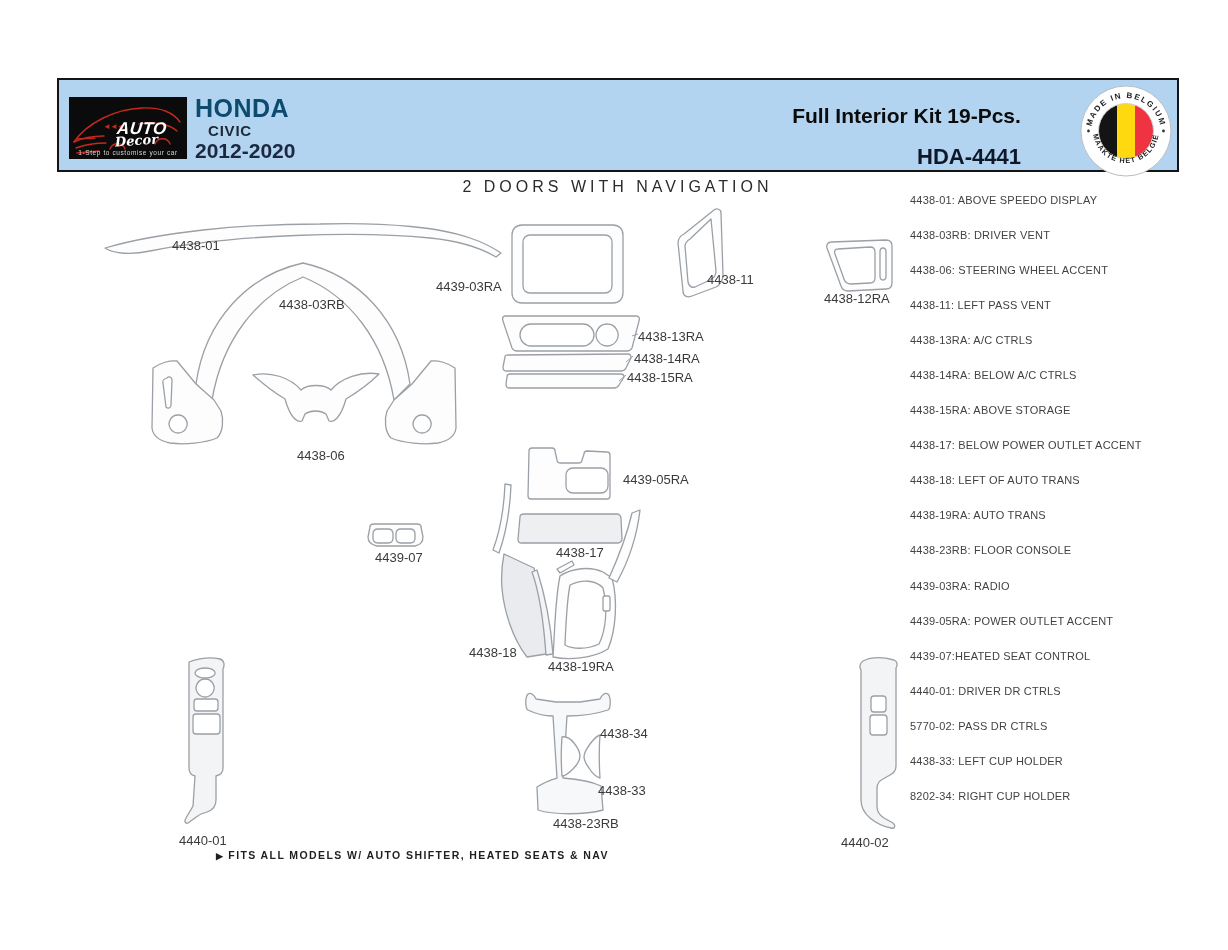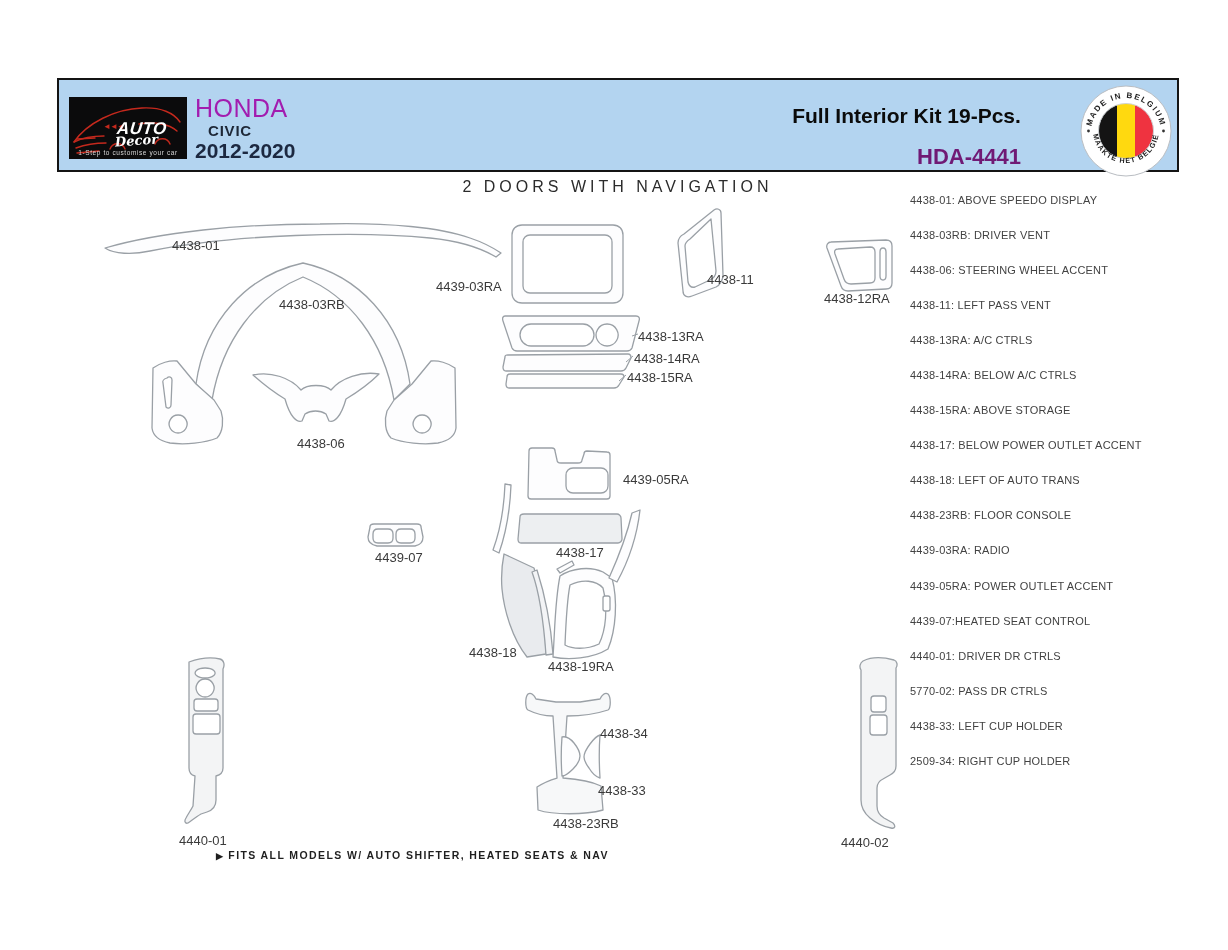--- a/index.html
+++ b/index.html
@@ -10,27 +10,27 @@
   .header{position:absolute;left:57px;top:78px;width:1122px;height:94px;box-sizing:border-box;
           background:#b3d4f0;border:2px solid #141414;}
   .logo-box{position:absolute;left:10px;top:17px;width:118px;height:62px;background:#0b0b0c;overflow:hidden;}
   .logo-auto{position:absolute;left:48px;top:22px;color:#ffffff;font-style:italic;font-weight:900;
              font-size:17px;letter-spacing:.5px;transform:skewX(-6deg);}
   .logo-script{position:absolute;left:46px;top:36px;color:#ffffff;font-family:"DejaVu Serif",serif;
                font-style:italic;font-weight:700;font-size:13px;transform:rotate(-4deg);}
   .logo-chevrons{position:absolute;left:34px;top:25px;color:#c5291d;font-size:8px;letter-spacing:-1px;}
   .logo-tagline{position:absolute;left:0;right:0;bottom:3px;text-align:center;color:#d8d8d8;
                 font-size:6.5px;letter-spacing:.6px;white-space:nowrap;}
-  .veh-make{position:absolute;left:136px;top:14px;font-size:25px;font-weight:normal;color:#a21caf;letter-spacing:.5px;}
+  .veh-make{position:absolute;left:136px;top:14px;font-size:25px;font-weight:bold;color:#0c4a6e;letter-spacing:.5px;}
   .veh-model{position:absolute;left:141px;top:42px;font-size:15px;font-weight:bold;color:#1d2736;letter-spacing:.8px;margin-left:8px;}
   .veh-years{position:absolute;left:136px;top:59px;font-size:21px;font-weight:bold;color:#1c2840;}
   .kit-title{position:absolute;left:640px;top:24px;width:415px;text-align:center;font-size:21px;
              font-weight:bold;color:#0b0b0b;white-space:nowrap;}
   .kit-code{position:absolute;left:780px;top:64px;width:260px;text-align:center;font-size:22px;
-            font-weight:bold;color:#701a75;white-space:nowrap;}
+            font-weight:bold;color:#0f172a;white-space:nowrap;}
   .badge{position:absolute;left:1021px;top:5px;width:92px;height:92px;}
 
   
   .diagram-svg{position:absolute;left:0;top:0;width:1228px;height:950px;}
   .diag-title{position:absolute;left:385px;top:178px;width:465px;text-align:center;font-size:16px;
               font-weight:normal;letter-spacing:4px;color:#2b2b2b;white-space:nowrap;}
   .part-label{position:absolute;font-size:13px;color:#3a3a3a;white-space:nowrap;}
   .footnote{position:absolute;left:216px;top:849px;font-size:10.5px;font-weight:bold;
             letter-spacing:1.4px;color:#1f1f1f;white-space:nowrap;}
   .footnote .marker{font-size:9px;margin-right:4px;}
@@ -217,21 +217,21 @@
   <div class="diag-title">2 DOORS WITH NAVIGATION</div>
 
   <span class="part-label" style="left:172px;top:238px">4438-01</span>
   <span class="part-label" style="left:279px;top:297px">4438-03RB</span>
   <span class="part-label" style="left:436px;top:279px">4439-03RA</span>
   <span class="part-label" style="left:707px;top:272px">4438-11</span>
   <span class="part-label" style="left:824px;top:291px">4438-12RA</span>
   <span class="part-label" style="left:638px;top:329px">4438-13RA</span>
   <span class="part-label" style="left:634px;top:351px">4438-14RA</span>
   <span class="part-label" style="left:627px;top:370px">4438-15RA</span>
-  <span class="part-label" style="left:297px;top:436px">4438-06</span>
+  <span class="part-label" style="left:297px;top:448px">4438-06</span>
   <span class="part-label" style="left:623px;top:472px">4439-05RA</span>
   <span class="part-label" style="left:375px;top:550px">4439-07</span>
   <span class="part-label" style="left:556px;top:545px">4438-17</span>
   <span class="part-label" style="left:469px;top:645px">4438-18</span>
   <span class="part-label" style="left:548px;top:659px">4438-19RA</span>
   <span class="part-label" style="left:600px;top:726px">4438-34</span>
   <span class="part-label" style="left:598px;top:783px">4438-33</span>
   <span class="part-label" style="left:553px;top:816px">4438-23RB</span>
   <span class="part-label" style="left:179px;top:833px">4440-01</span>
   <span class="part-label" style="left:841px;top:835px">4440-02</span>
@@ -243,23 +243,24 @@
   <div class="legend">
     <div class="legend-row">4438-01: ABOVE SPEEDO DISPLAY</div>
     <div class="legend-row">4438-03RB: DRIVER VENT</div>
     <div class="legend-row">4438-06: STEERING WHEEL ACCENT</div>
     <div class="legend-row">4438-11: LEFT PASS VENT</div>
     <div class="legend-row">4438-13RA: A/C CTRLS</div>
     <div class="legend-row">4438-14RA: BELOW A/C CTRLS</div>
     <div class="legend-row">4438-15RA: ABOVE STORAGE</div>
     <div class="legend-row">4438-17: BELOW POWER OUTLET ACCENT</div>
     <div class="legend-row">4438-18: LEFT OF AUTO TRANS</div>
+    <div class="legend-row">4438-19RA: AUTO TRANS</div>
     <div class="legend-row">4438-23RB: FLOOR CONSOLE</div>
     <div class="legend-row">4439-03RA: RADIO</div>
     <div class="legend-row">4439-05RA: POWER OUTLET ACCENT</div>
     <div class="legend-row">4439-07:HEATED SEAT CONTROL</div>
     <div class="legend-row">4440-01: DRIVER DR CTRLS</div>
     <div class="legend-row">5770-02: PASS DR CTRLS</div>
     <div class="legend-row">4438-33: LEFT CUP HOLDER</div>
-    <div class="legend-row">2509-34: RIGHT CUP HOLDER</div>
+    <div class="legend-row">8202-34: RIGHT CUP HOLDER</div>
   </div>
 
 </div>
 
 </body></html>

